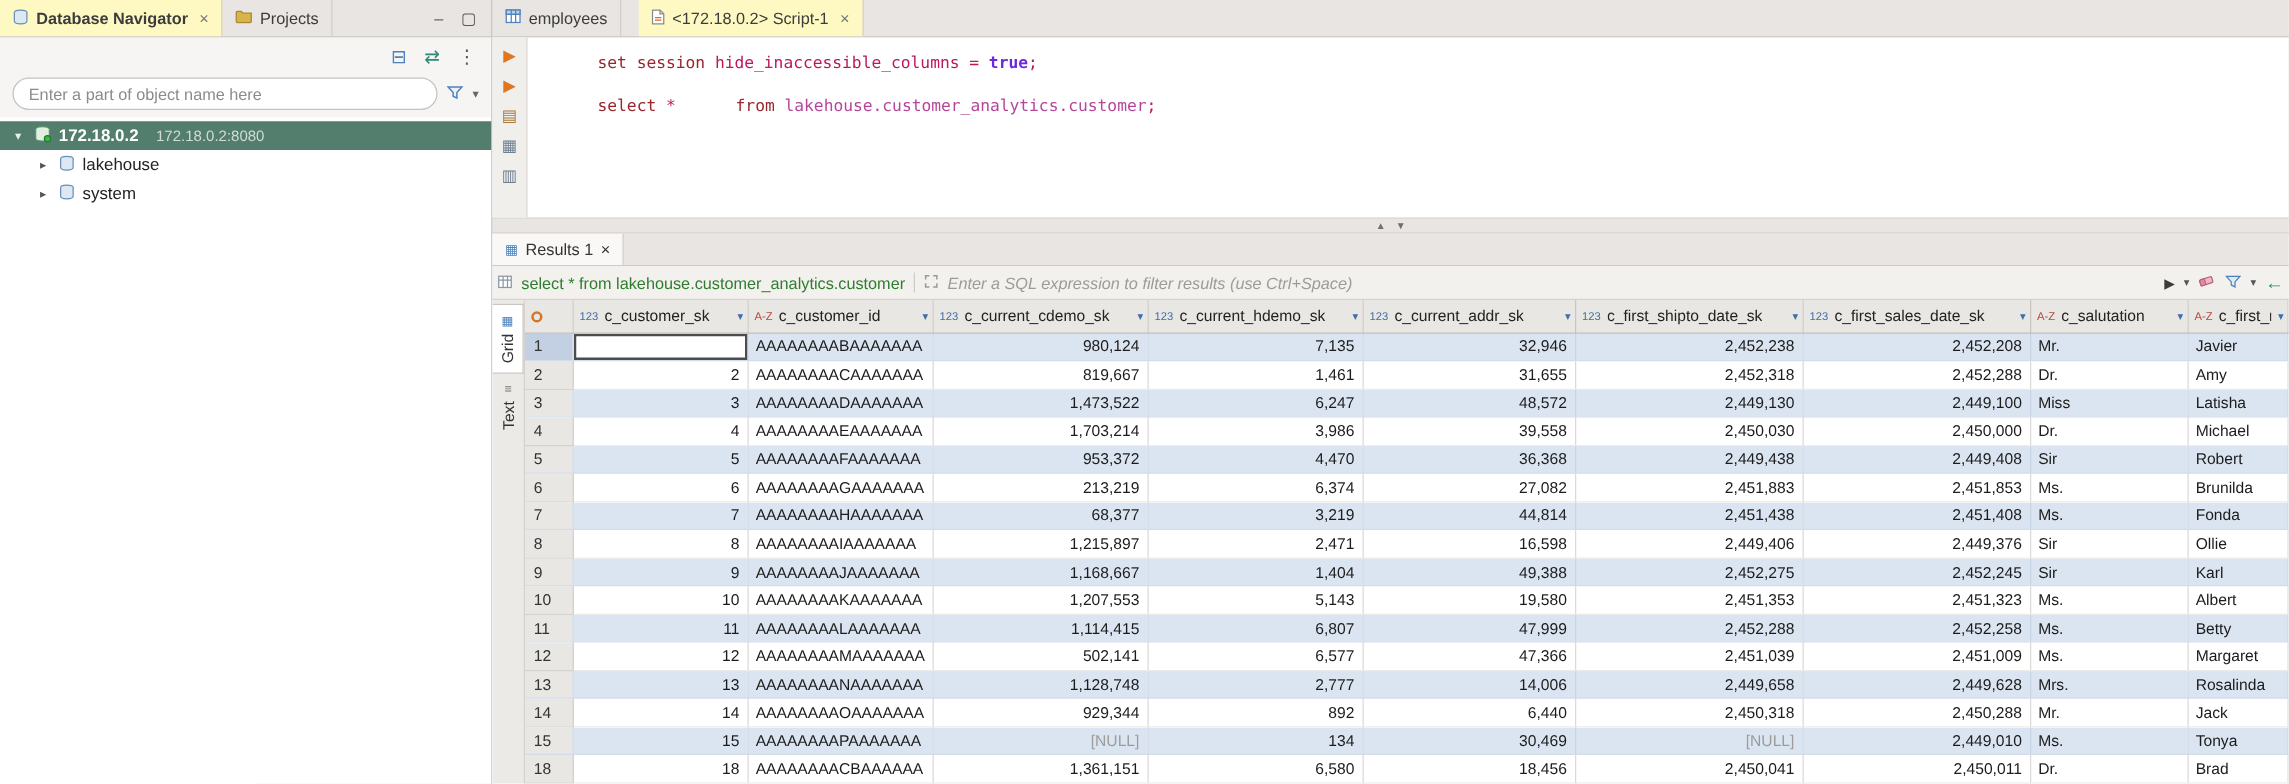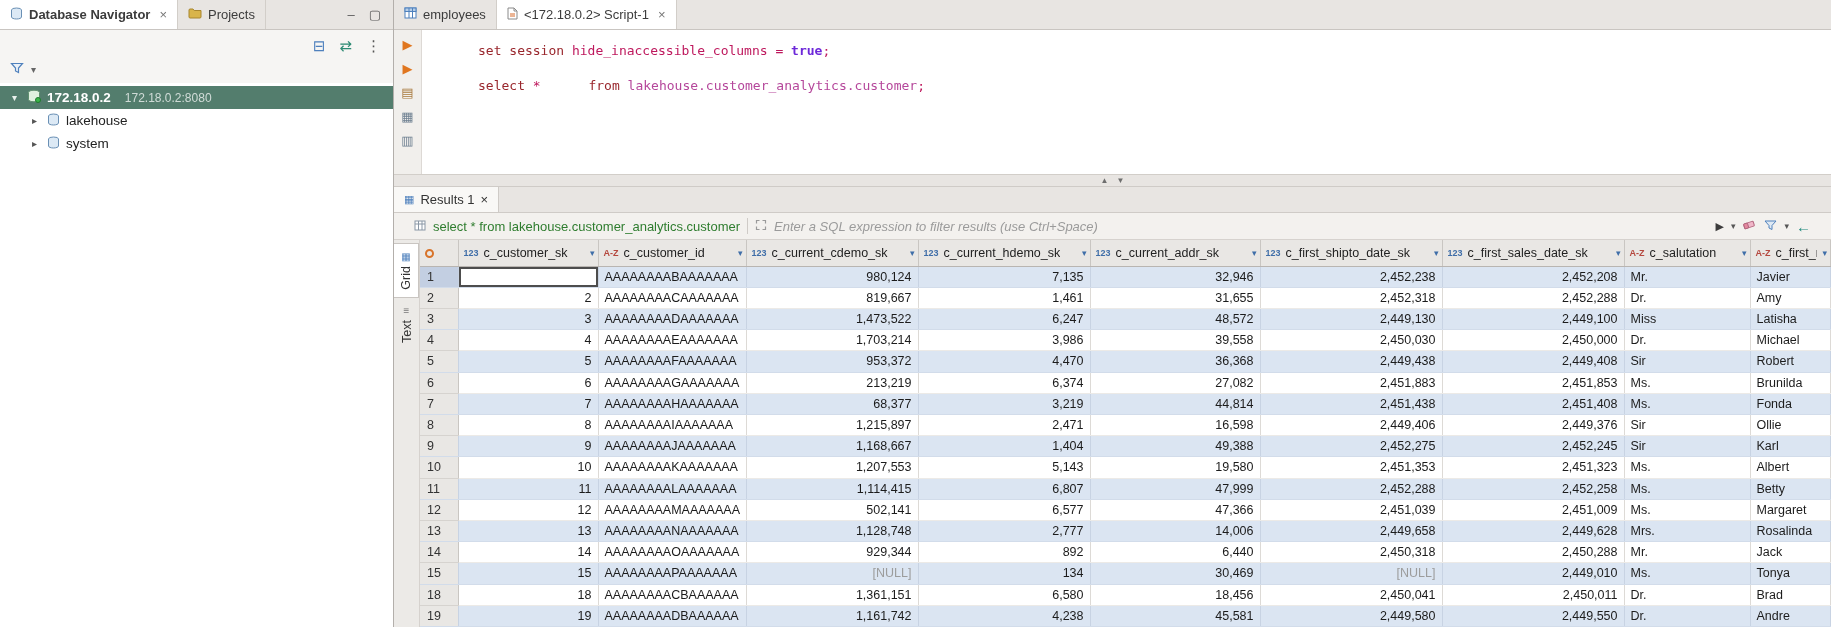--- a/index.html
+++ b/index.html
@@ -10,21 +10,21 @@
   }
   .app{ display:flex; width:100%; height:100%; }
 
   
   .nav-panel{ width:394px; flex:0 0 394px; border-right:1px solid #b3afab;
     display:flex; flex-direction:column; background:#f6f5f3; }
   .tabbar{ height:30px; background:#e8e5e2; border-bottom:1px solid #c9c5c1;
     display:flex; align-items:stretch; flex:0 0 30px; }
   .tab{ display:flex; align-items:center; gap:6px; padding:0 10px; color:#3c3c3c;
     border-right:1px solid #d2cec9; white-space:nowrap; cursor:default; }
-  .tab.active{ background:#ffffff; }
+  .tab.active{ background:#fef9c3; }
   .tab.bold span.tlbl{ font-weight:bold; }
   .tab .x{ color:#777; font-size:13px; margin-left:3px; }
   .win-btns{ margin-left:auto; display:flex; align-items:center; gap:14px;
     padding:0 12px; color:#5a5a5a; font-size:13px; }
 
   .nav-toolbar{ height:30px; flex:0 0 30px; display:flex; justify-content:flex-end;
     align-items:center; gap:14px; padding:0 12px; background:#f6f5f3; }
   .ntb-icon{ font-size:15px; line-height:1; }
 
   .search-row{ display:flex; align-items:center; gap:7px; padding:2px 10px 6px 10px;
@@ -40,21 +40,21 @@
     padding-left:8px; font-size:13.5px; color:#222; cursor:default; white-space:nowrap; }
   .tree-row .chev{ width:13px; text-align:center; color:#555; font-size:10px; flex:0 0 13px; }
   .tree-row.selected{ background:#537d6d; color:#fff; }
   .tree-row.selected .chev{ color:#e9f0ec; }
   .tree-row.selected .tname{ font-weight:bold; }
   .tree-row .detail{ color:rgba(255,255,255,.72); font-size:12px; margin-left:8px; }
   .tree-row.child{ padding-left:28px; }
 
   
   .editor-col{ flex:1; min-width:0; display:flex; flex-direction:column; }
-  .editor-tabbar{ height:30px; flex:0 0 30px; }
+  .editor-tabbar{ height:30px; flex:0 0 30px;gap:14px; }
   .editor-main{ height:145px; flex:0 0 145px; display:flex; background:#fff;
     border-bottom:1px solid #d2cec9; }
   .etb{ width:28px; flex:0 0 28px; background:#f1efec; border-right:1px solid #ddd9d5;
     display:flex; flex-direction:column; align-items:center; padding-top:8px; gap:11px; }
   .etb-icon{ font-size:13px; line-height:1; cursor:default; }
   .code{ flex:1; padding:12px 0 0 16px; font-family:"DejaVu Sans Mono", monospace;
     font-size:13px; line-height:17.5px; white-space:pre; overflow:hidden; }
   .c-kw{ color:#99262c; font-weight:normal;margin-left:40px; }
   .c-pl{ color:#be185d; }
   .c-val{ color:#6d28d9; font-weight:bold; }
@@ -66,21 +66,21 @@
 
   
   .results{ flex:1; min-height:0; display:flex; flex-direction:column; background:#fff; }
   .results-tabbar{ height:26px; flex:0 0 26px; background:#e8e5e2;
     border-bottom:1px solid #cfcbc7; display:flex; align-items:stretch; }
   .rtab{ display:flex; align-items:center; gap:6px; padding:0 10px; background:#f9f8f6;
     border-right:1px solid #cfcbc7; font-size:13px; color:#333; }
   .micon{ color:#4f81bd; font-size:11px; }
 
   .filter-bar{ height:27px; flex:0 0 27px; background:#f3f1ee; border-bottom:1px solid #d6d2ce;
-    display:flex; align-items:center; gap:7px; padding:0 20px; }
+    display:flex; align-items:center; gap:7px; padding:0 4px; }
   .fquery{ color:#2f7d2f; font-size:13px; white-space:nowrap; }
   .fsep{ width:1px; height:16px; background:#cfcbc7; }
   .fph{ flex:1; border:none; background:transparent; font-size:13px; outline:none;
     font-family:"Liberation Sans",sans-serif; color:#444; min-width:0; }
   .fph::placeholder{ color:#9b9b9b; font-style:italic; }
   .fi{ color:#3c3c3c; font-size:11px; }
   .fi.chev{ color:#555; font-size:9px; }
   .fi.back{ color:#1f8a7d; font-size:15px; font-weight:bold; }
 
   .grid-area{ flex:1; min-height:0; display:flex; background:#fff; overflow:hidden; }
@@ -91,21 +91,21 @@
   .side-tab.active{ background:#fff; border:1px solid #c9c5c1; border-left:none; }
   .side-tab .lbl{ writing-mode:vertical-rl; transform:rotate(180deg); font-size:12.5px; color:#333; }
   .side-tab .micon{ font-size:10px; }
 
   table#grid-table{ border-collapse:collapse; table-layout:fixed; width:100%;
     font-size:12.5px; }
   #grid-table th, #grid-table td{ overflow:hidden; white-space:nowrap; }
   #grid-table thead th{ height:26px; background:#e9e7e4; border-right:1px solid #c9c6c2;
     border-bottom:1px solid #b9b5b1; font-weight:normal; text-align:left; padding:0 3px 0 5px; }
   .hwrap{ display:flex; align-items:center; gap:5px; }
-  .ticon{ font-size:9px; font-weight:bold; flex:0 0 auto; }
+  .ticon{ font-size:9px; font-weight:normal; flex:0 0 auto; }
   .ticon.num{ color:#3f6ea8; }
   .ticon.str{ color:#b5483e; }
   .hlabel{ overflow:hidden; color:#222; }
   .hdd{ margin-left:auto; color:#3f6ea8; font-size:9px; flex:0 0 auto; }
   th.corner{ text-align:center; padding:0; }
   .corner-dot{ display:inline-block; width:9px; height:9px; border:2.5px solid #d8742a;
     border-radius:50%; vertical-align:middle; }
 
   #grid-table tbody td{ height:18px; border-right:1px solid #dddad6;
     border-bottom:1px solid #eceae7; padding:0 6px; color:#1c1c1c; background:#fff; }
@@ -146,20 +146,21 @@
       </div>
     </div>
 
     <div class="nav-toolbar" id="nav-toolbar">
         <span class="ntb-icon" style="color: rgb(79, 129, 189);">⊟</span>
         <span class="ntb-icon" style="color: rgb(46, 139, 116);">⇄</span>
         <span class="ntb-icon" style="color: rgb(85, 85, 85);">⋮</span>
       </div>
 
     <div class="search-row">
+      <input class="search-input" placeholder="Enter a part of object name here" style="">
       <span><svg width="14" height="12" viewBox="0 0 14 12">
             <path d="M1.5 1.5h11L8.5 6v4.5L5.5 9V6z" fill="#eaf1f8" stroke="#4f81bd" stroke-width="1.2"></path>
           </svg></span>
       <span class="fchev">▾</span>
     </div>
 
     <div class="tree">
       <div class="tree-row selected">
         <span class="chev">▾</span>
         <span><svg width="14" height="14" viewBox="0 0 14 14">
@@ -539,30 +540,18 @@
                 <td class="num">18</td>
                 <td class="str">AAAAAAAACBAAAAAA</td>
                 <td class="num">1,361,151</td>
                 <td class="num">6,580</td>
                 <td class="num">18,456</td>
                 <td class="num">2,450,041</td>
                 <td class="num">2,450,011</td>
                 <td class="str">Dr.</td>
                 <td class="str">Brad</td>
               </tr>
-              <tr class="stripe">
-                <td class="rownum">19</td>
-                <td class="num">19</td>
-                <td class="str">AAAAAAAADBAAAAAA</td>
-                <td class="num">1,161,742</td>
-                <td class="num">4,238</td>
-                <td class="num">45,581</td>
-                <td class="num">2,449,580</td>
-                <td class="num">2,449,550</td>
-                <td class="str">Dr.</td>
-                <td class="str">Andre</td>
-              </tr>
             </tbody>
           </table>
       </div>
     </div>
   </main>
 </div>
 
 </body></html>

